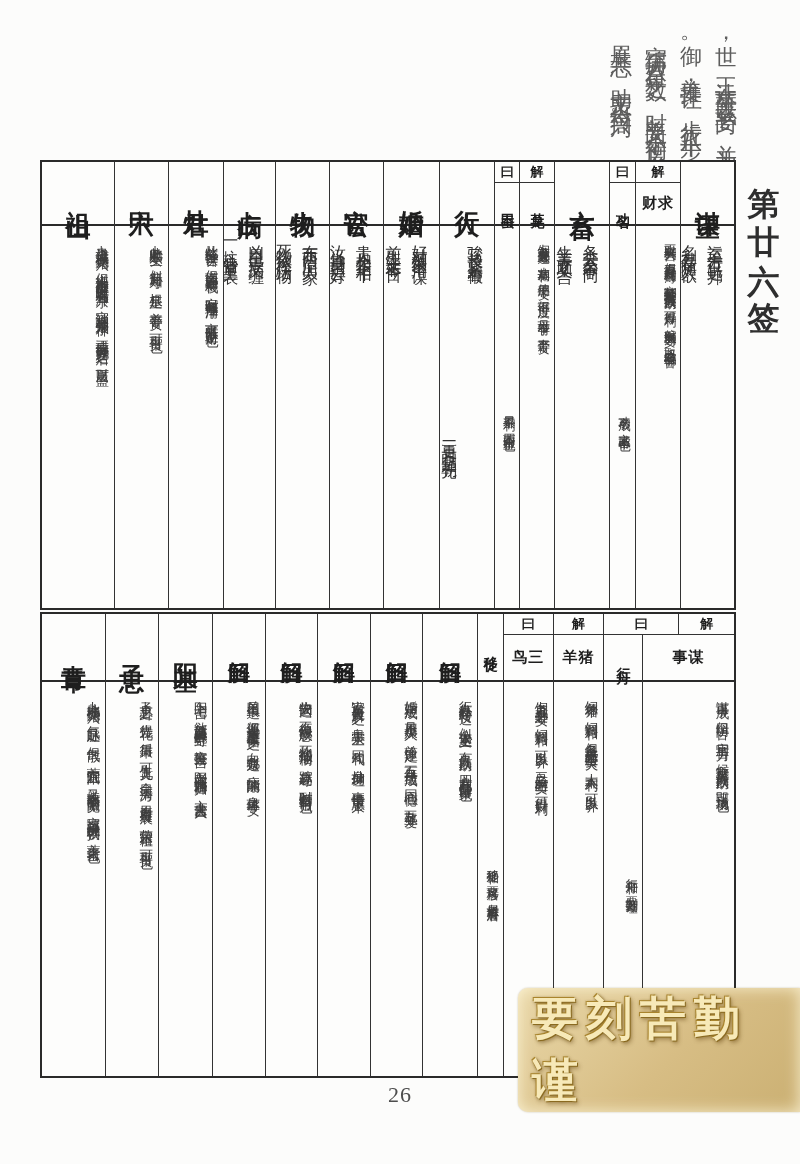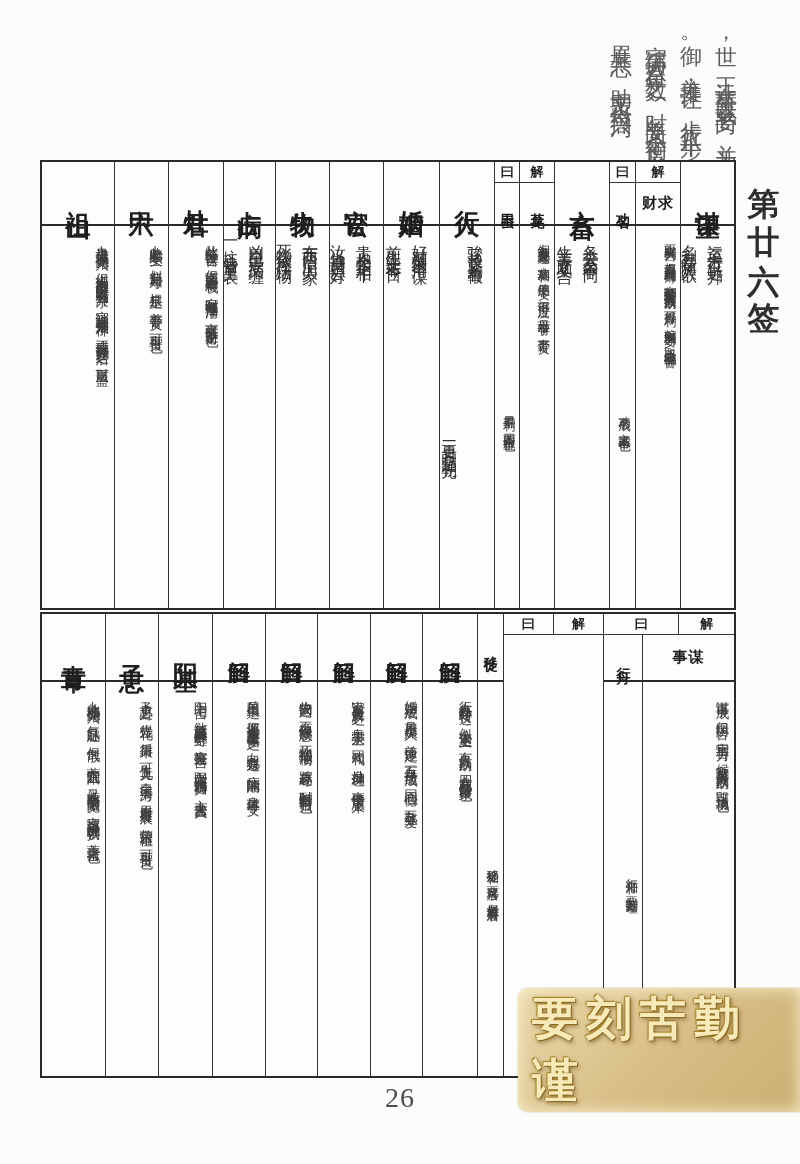--- a/index.html
+++ b/index.html
@@ -59,21 +59,21 @@
   .vtext.small{font-size:12.5px;line-height:15.5px;letter-spacing:1px;}
 
   
   .t-body.poem{display:block;writing-mode:vertical-rl;text-orientation:upright;
     padding:6px 6px 4px 2px;}
   .pline{font-size:16px;line-height:26px;letter-spacing:4px;color:#313131;}
   .pline.off{margin-top:196px;}
 
   
   .page-num{position:absolute;top:1082px;left:0;width:800px;text-align:center;
-    font-size:28px;color:#4d4d4d;letter-spacing:1px;}
+    font-size:22px;color:#4d4d4d;letter-spacing:1px;}
 
   
   .watermark{position:absolute;left:518px;top:988px;width:282px;height:124px;
     background:linear-gradient(135deg,#e9d7a8 0%,#d7bd84 55%,#cbb073 100%);
     border-radius:10px 0 0 10px;z-index:5;
     box-shadow:inset 0 0 16px rgba(255,248,220,.85), 0 0 2px rgba(120,95,40,.4);
     display:flex;align-items:center;justify-content:center;}
   .watermark-text{font-size:46px;font-weight:bold;letter-spacing:8px;padding-left:14px;
     color:#f7e9b8;
     text-shadow:1px 1px 0 #8a6a20,-1px -1px 0 #a9842c,0 0 3px #7a5c18,2px 3px 4px rgba(90,60,10,.45);}
@@ -271,20 +271,36 @@
         </div>
       </div>
     </div>
 
     <div class="t-col" style="flex:104">
       <div class="strip">
         <div class="strip-cell" style="flex:52">解</div>
         <div class="strip-cell" style="flex:52">曰</div>
       </div>
       <div class="subs">
+        <div class="g-sub" style="flex:52">
+          <div class="sub-head">
+              <span class="h-hz">羊猪</span>
+            </div>
+          <div class="t-body">
+              <div class="vtext">饲养猪羊　饲料调和　但冬月养猪恐白费工夫　大本大利　可以多养</div>
+            </div>
+        </div>
+        <div class="g-sub" style="flex:52">
+          <div class="sub-head">
+              <span class="h-hz">鸟三</span>
+            </div>
+          <div class="t-body">
+              <div class="vtext">卜饲养三鸟之卦平安　饲料调和　可以多养　三鸟应及时出卖　可得财利</div>
+            </div>
+        </div>
       </div>
     </div>
 
     <div class="t-col" style="flex:26">
       <div class="t-head">
           <span class="h-sm">移徙</span>
         </div>
       <div class="t-body center">
           <div class="vtext small">移徙平和　要移可居　老居修补后可居</div>
         </div>

